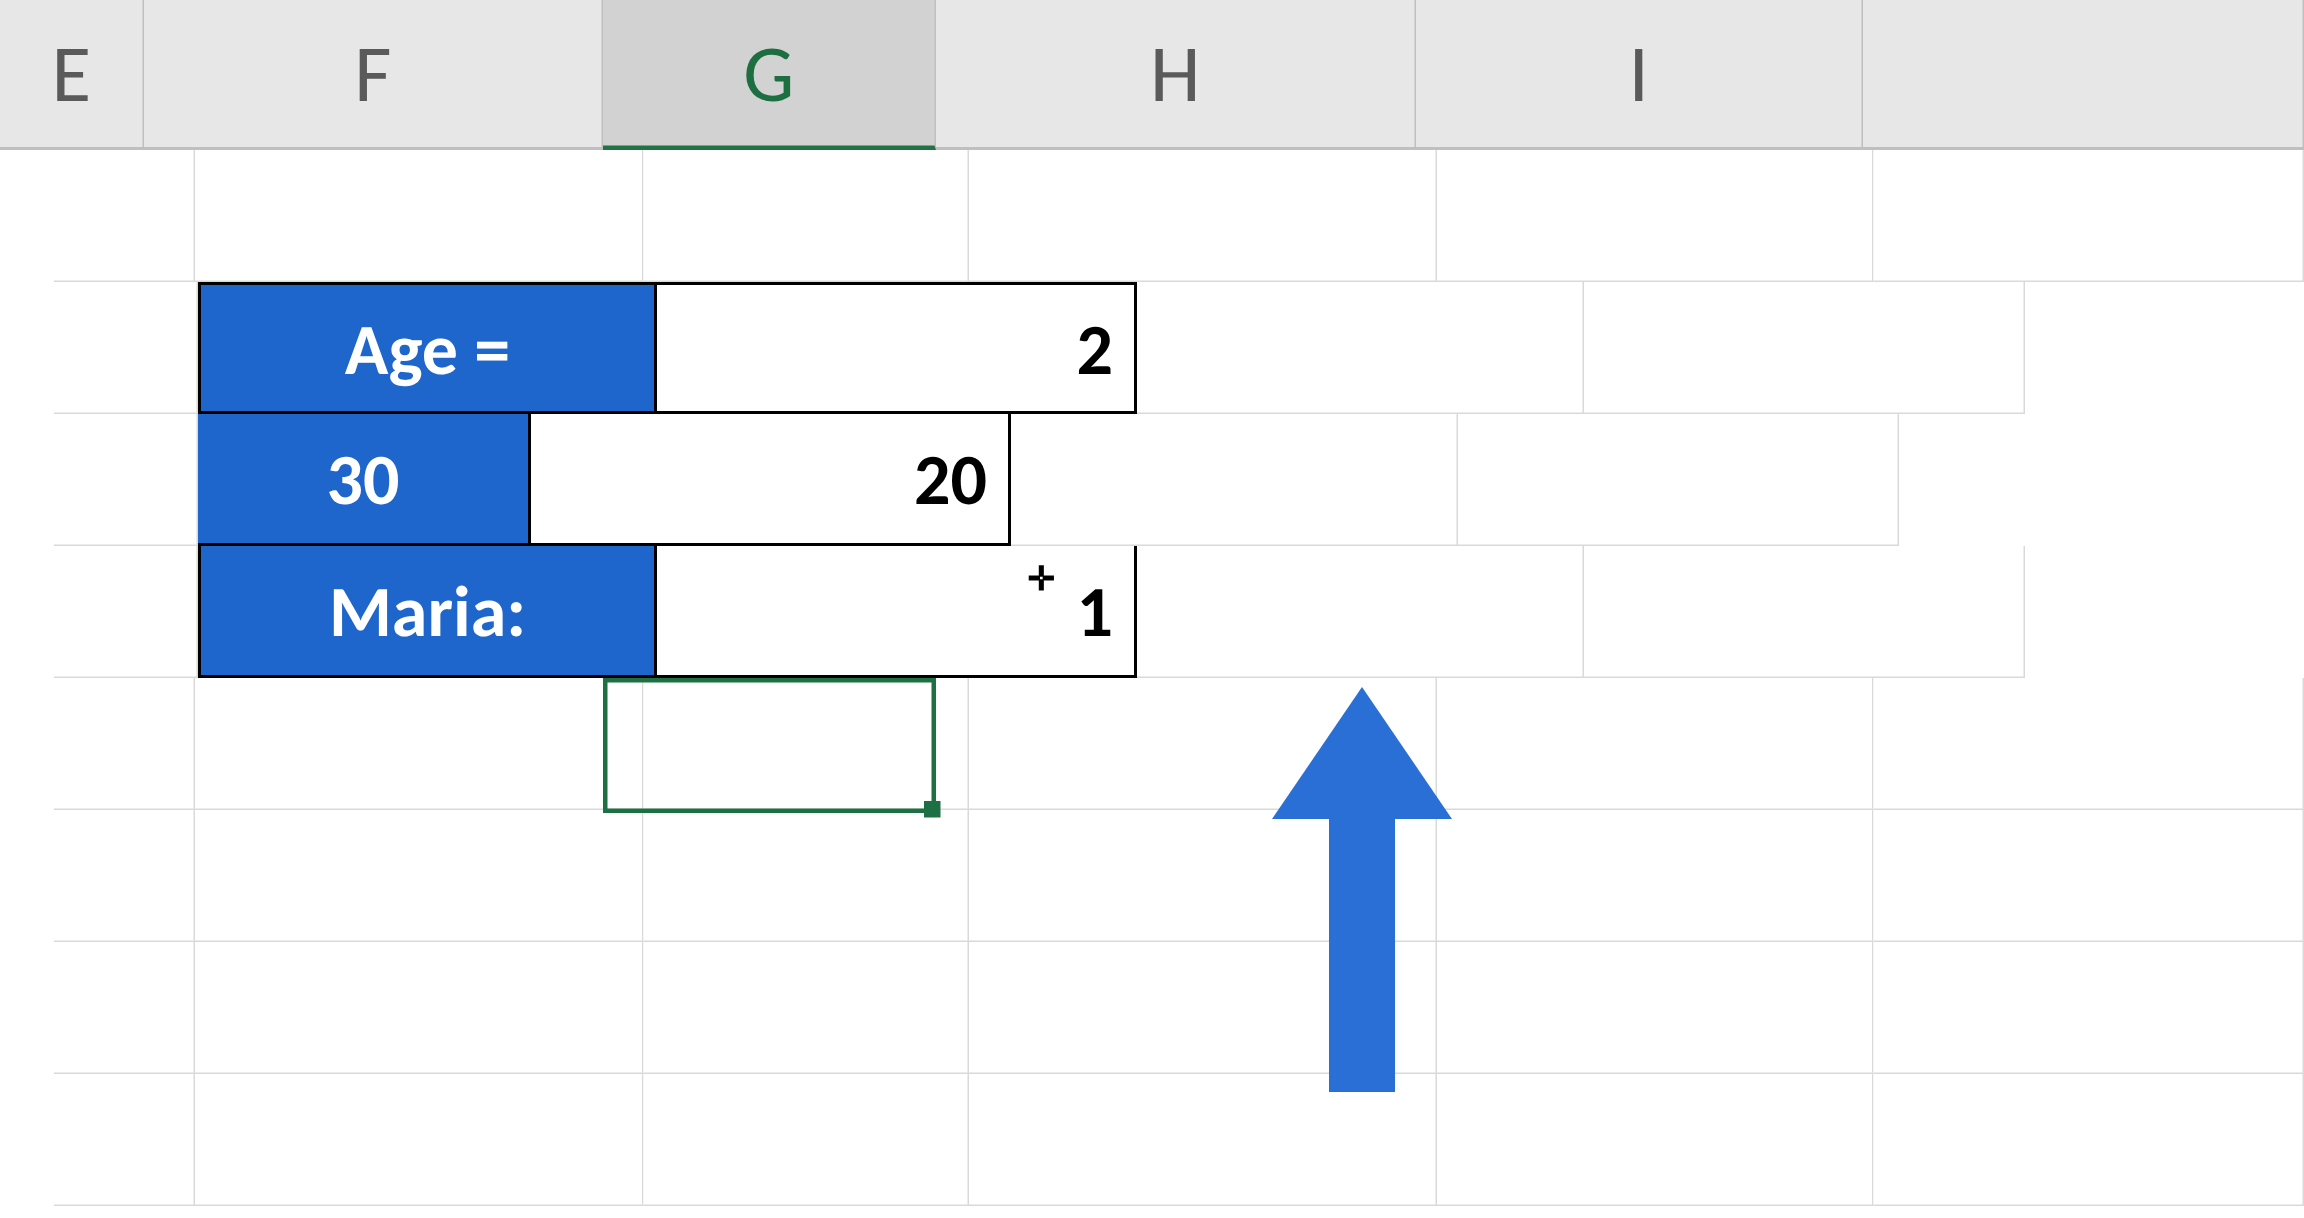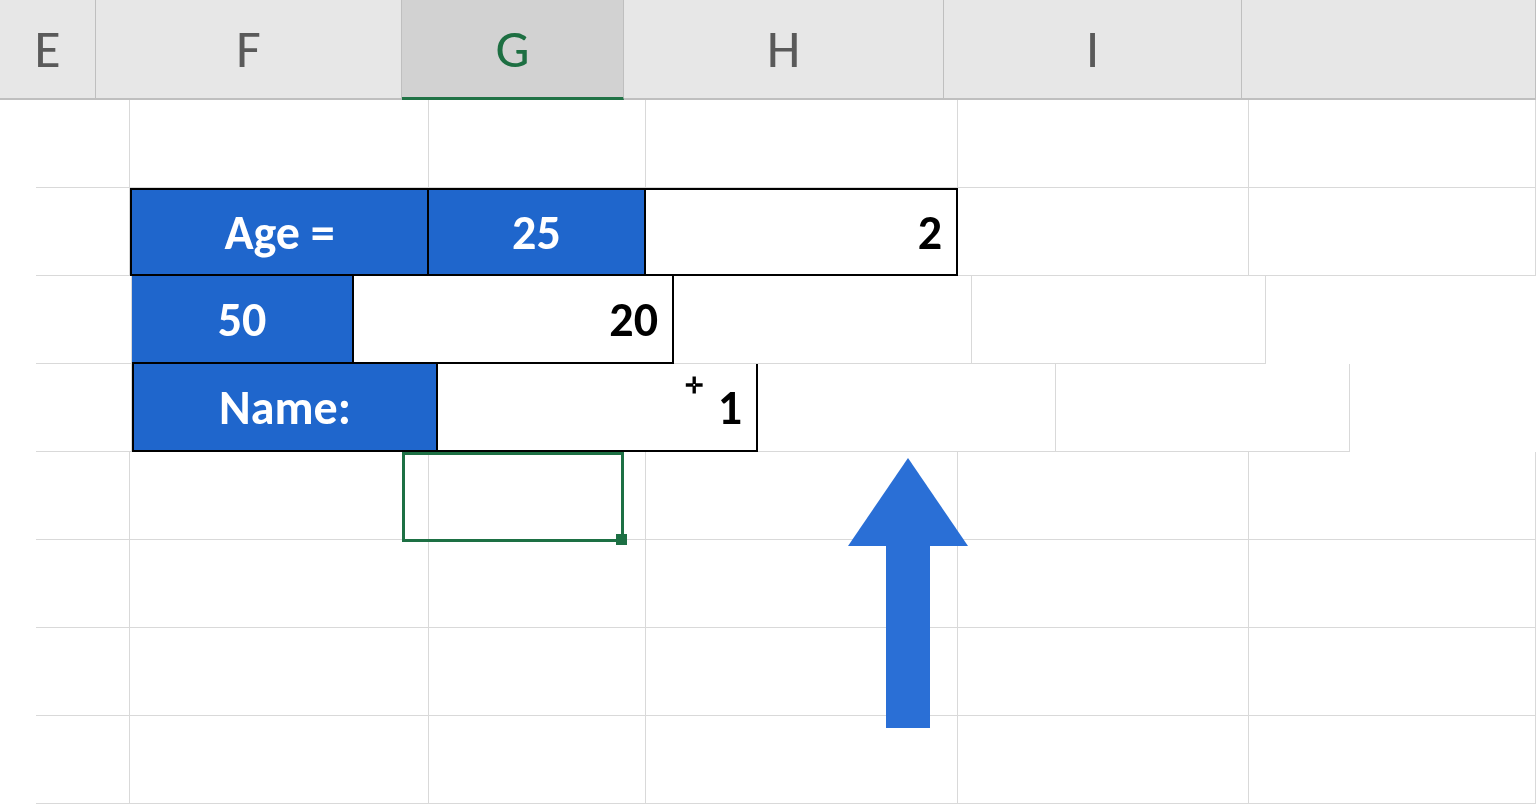--- a/index.html
+++ b/index.html
@@ -151,37 +151,36 @@
       <div class="cell w-F"></div>
       <div class="cell w-G"></div>
       <div class="cell w-H"></div>
       <div class="cell w-I"></div>
       <div class="cell w-J"></div>
     </div>
 
     <div class="row">
       <div class="cell w-E"></div>
       <div class="cell w-F blue c-left top-black left-black">Age =</div>
-      <div class="cell w-G blue c-center top-black">25</div>
       <div class="cell w-H boxed top-black">2</div>
       <div class="cell w-I"></div>
       <div class="cell w-J"></div>
     </div>
 
     <div class="row">
       <div class="cell w-E"></div>
-      <div class="cell w-G blue c-center">50</div>
+      <div class="cell w-G blue c-center">30</div>
       <div class="cell w-H boxed">20</div>
       <div class="cell w-I"></div>
       <div class="cell w-J"></div>
     </div>
 
     <div class="row">
       <div class="cell w-E"></div>
-      <div class="cell w-F blue c-left left-black">Name:</div>
+      <div class="cell w-F blue c-left left-black">Maria:</div>
       <div class="cell w-H boxed">1</div>
       <div class="cell w-I"></div>
       <div class="cell w-J"></div>
     </div>
 
     <div class="row">
       <div class="cell w-E"></div>
       <div class="cell w-F"></div>
       <div class="cell w-G"></div>
       <div class="cell w-H"></div>

